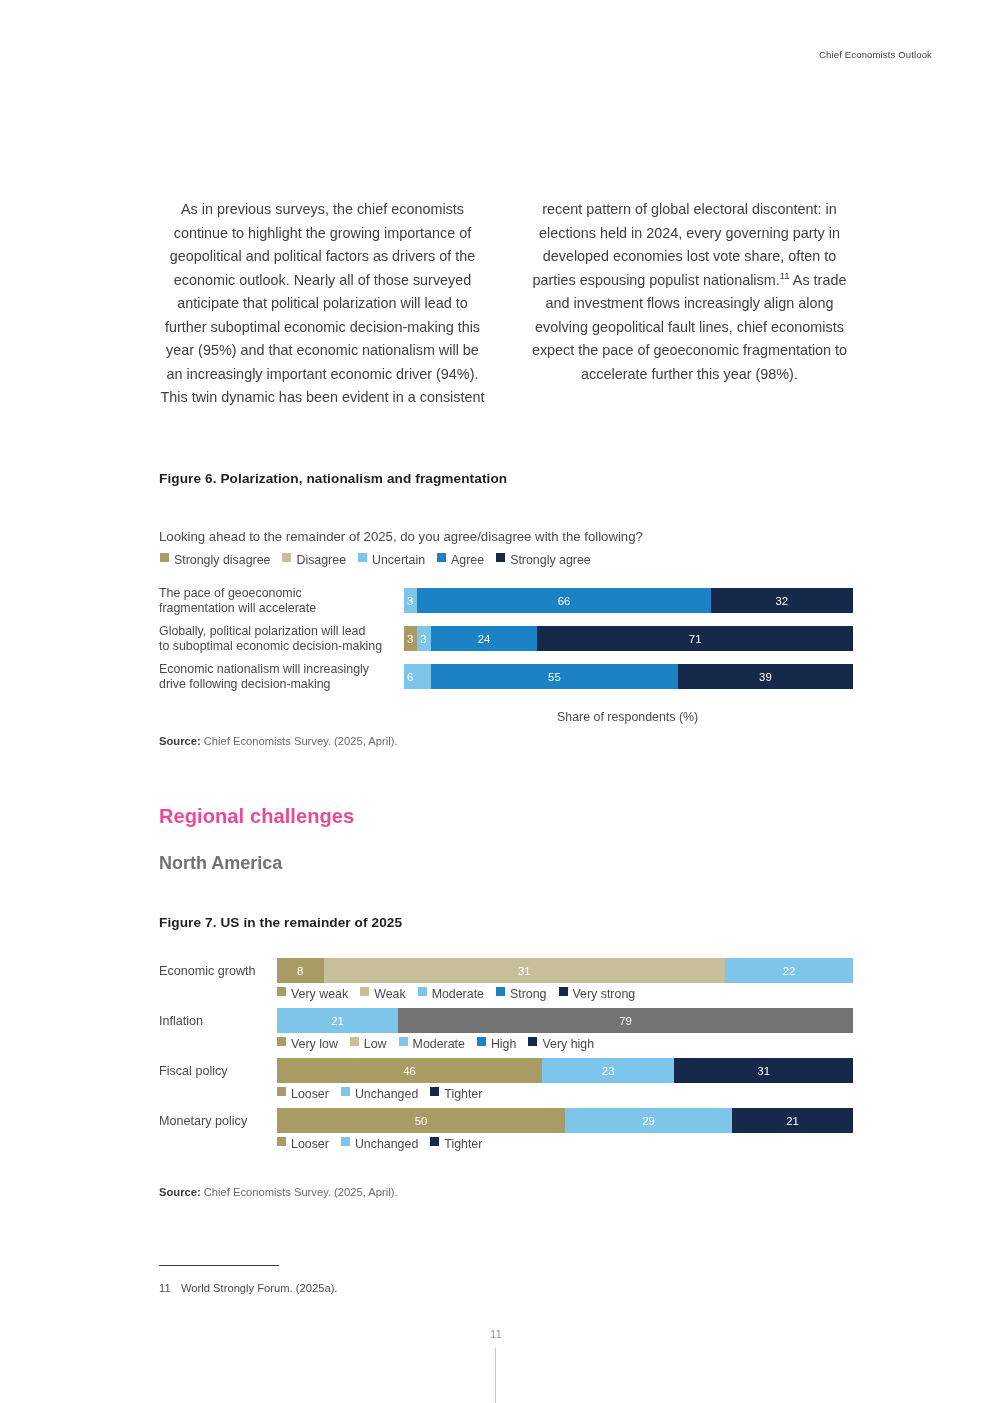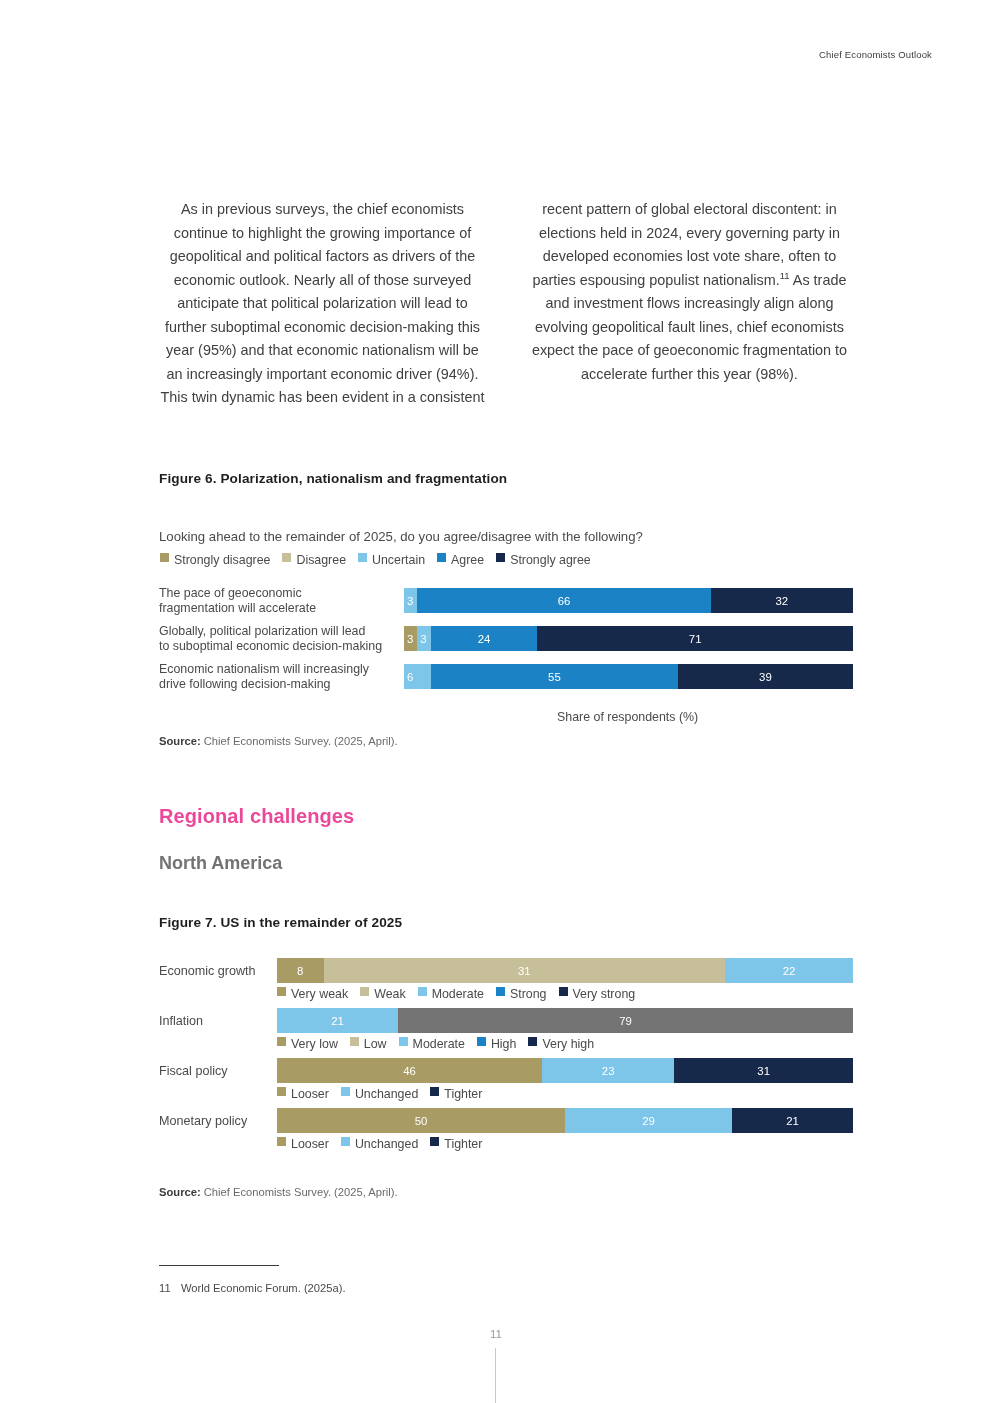--- a/index.html
+++ b/index.html
@@ -444,18 +444,18 @@
             <span class="legend-swatch" style="background: rgb(23, 41, 74);"></span>
             <span class="legend-label">Tighter</span>
           </div>
         </div>
       </div>
     </div>
 
   <div class="fig-source" style="top:1186px"><b>Source:</b><span> Chief Economists Survey. (2025, April).</span></div>
 
   <div class="footnote-rule"></div>
-  <div class="footnote"><span class="fn-num">11</span><span>World Economic Forum. (2025a).</span></div>
+  <div class="footnote"><span class="fn-num">11</span><span>World Strongly Forum. (2025a).</span></div>
 
   <div class="page-number">11</div>
   <div class="page-rule"></div>
 
 </div>
 
 </body></html>

